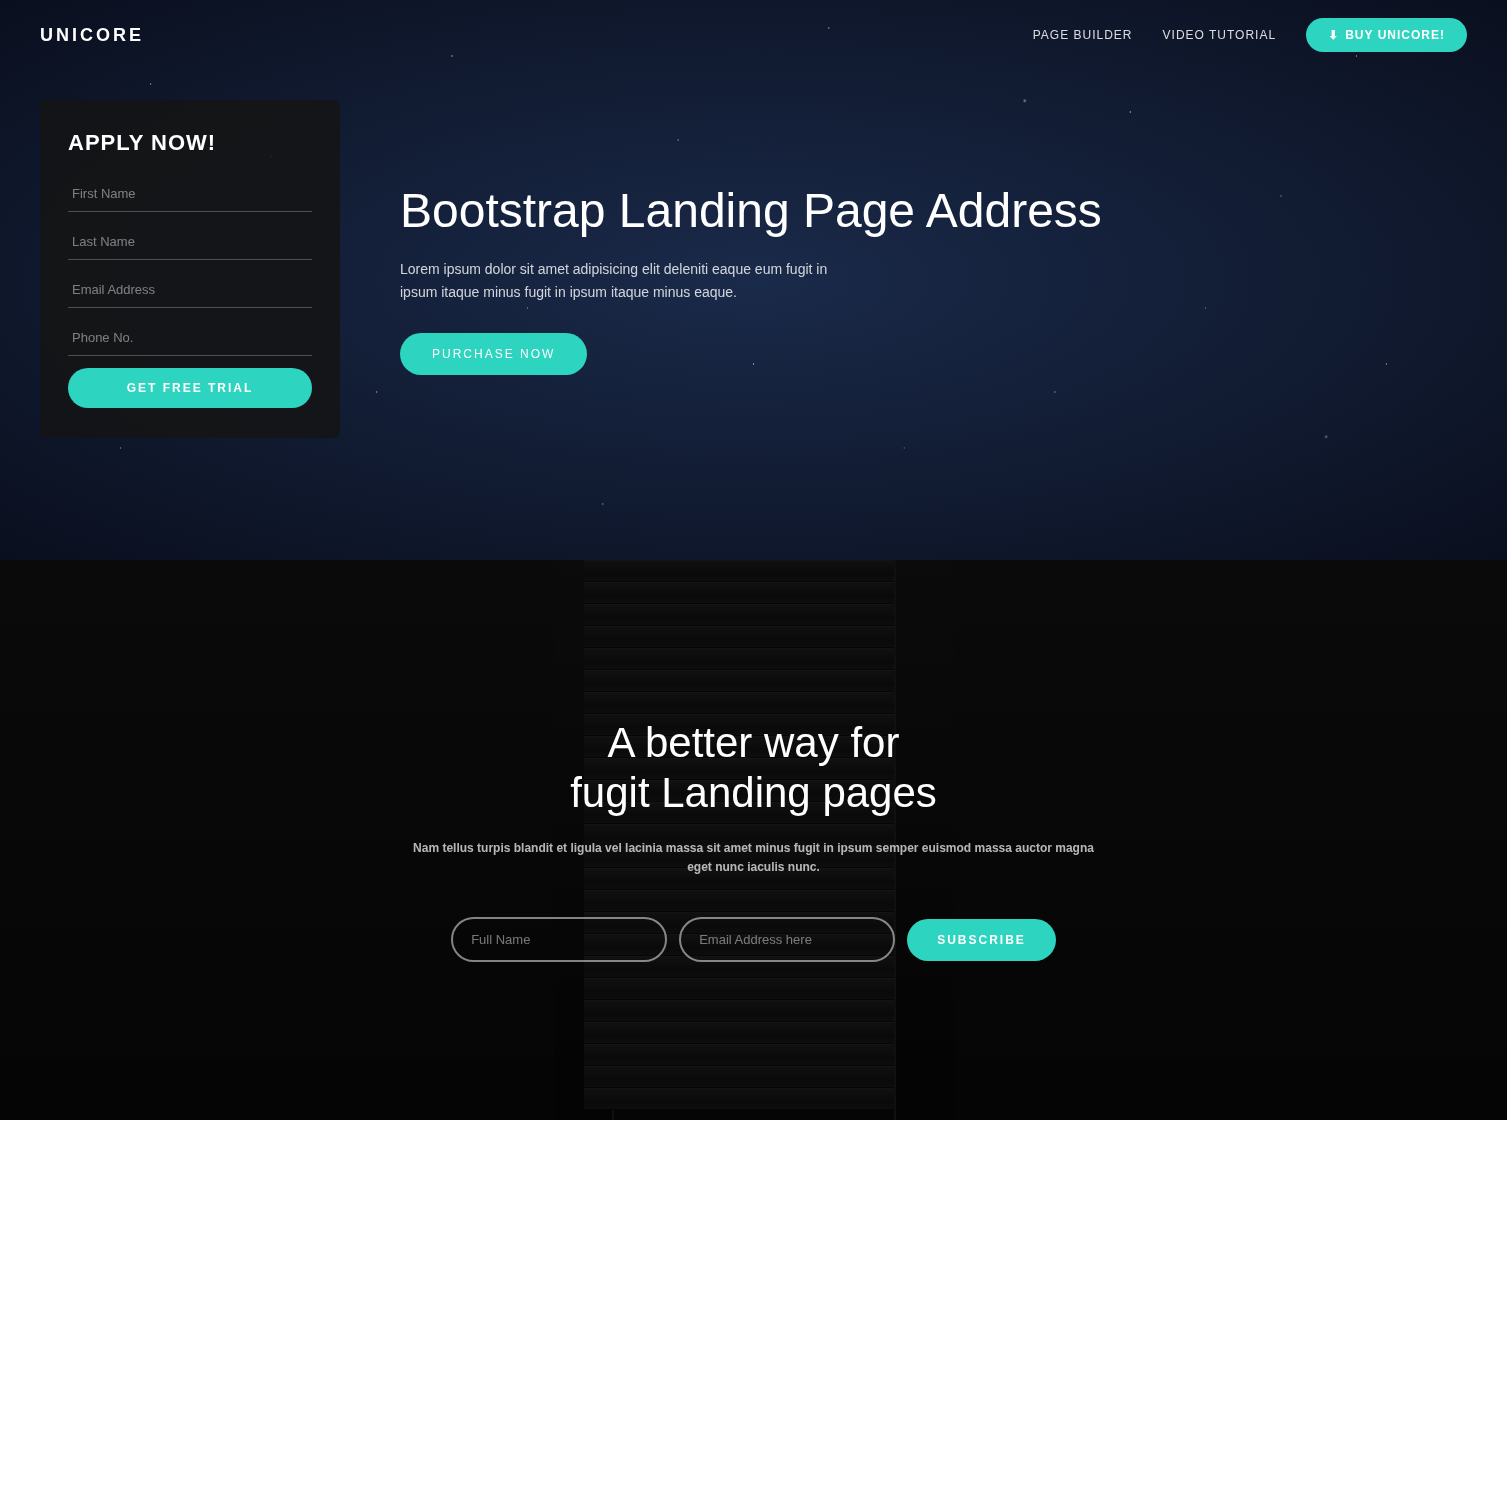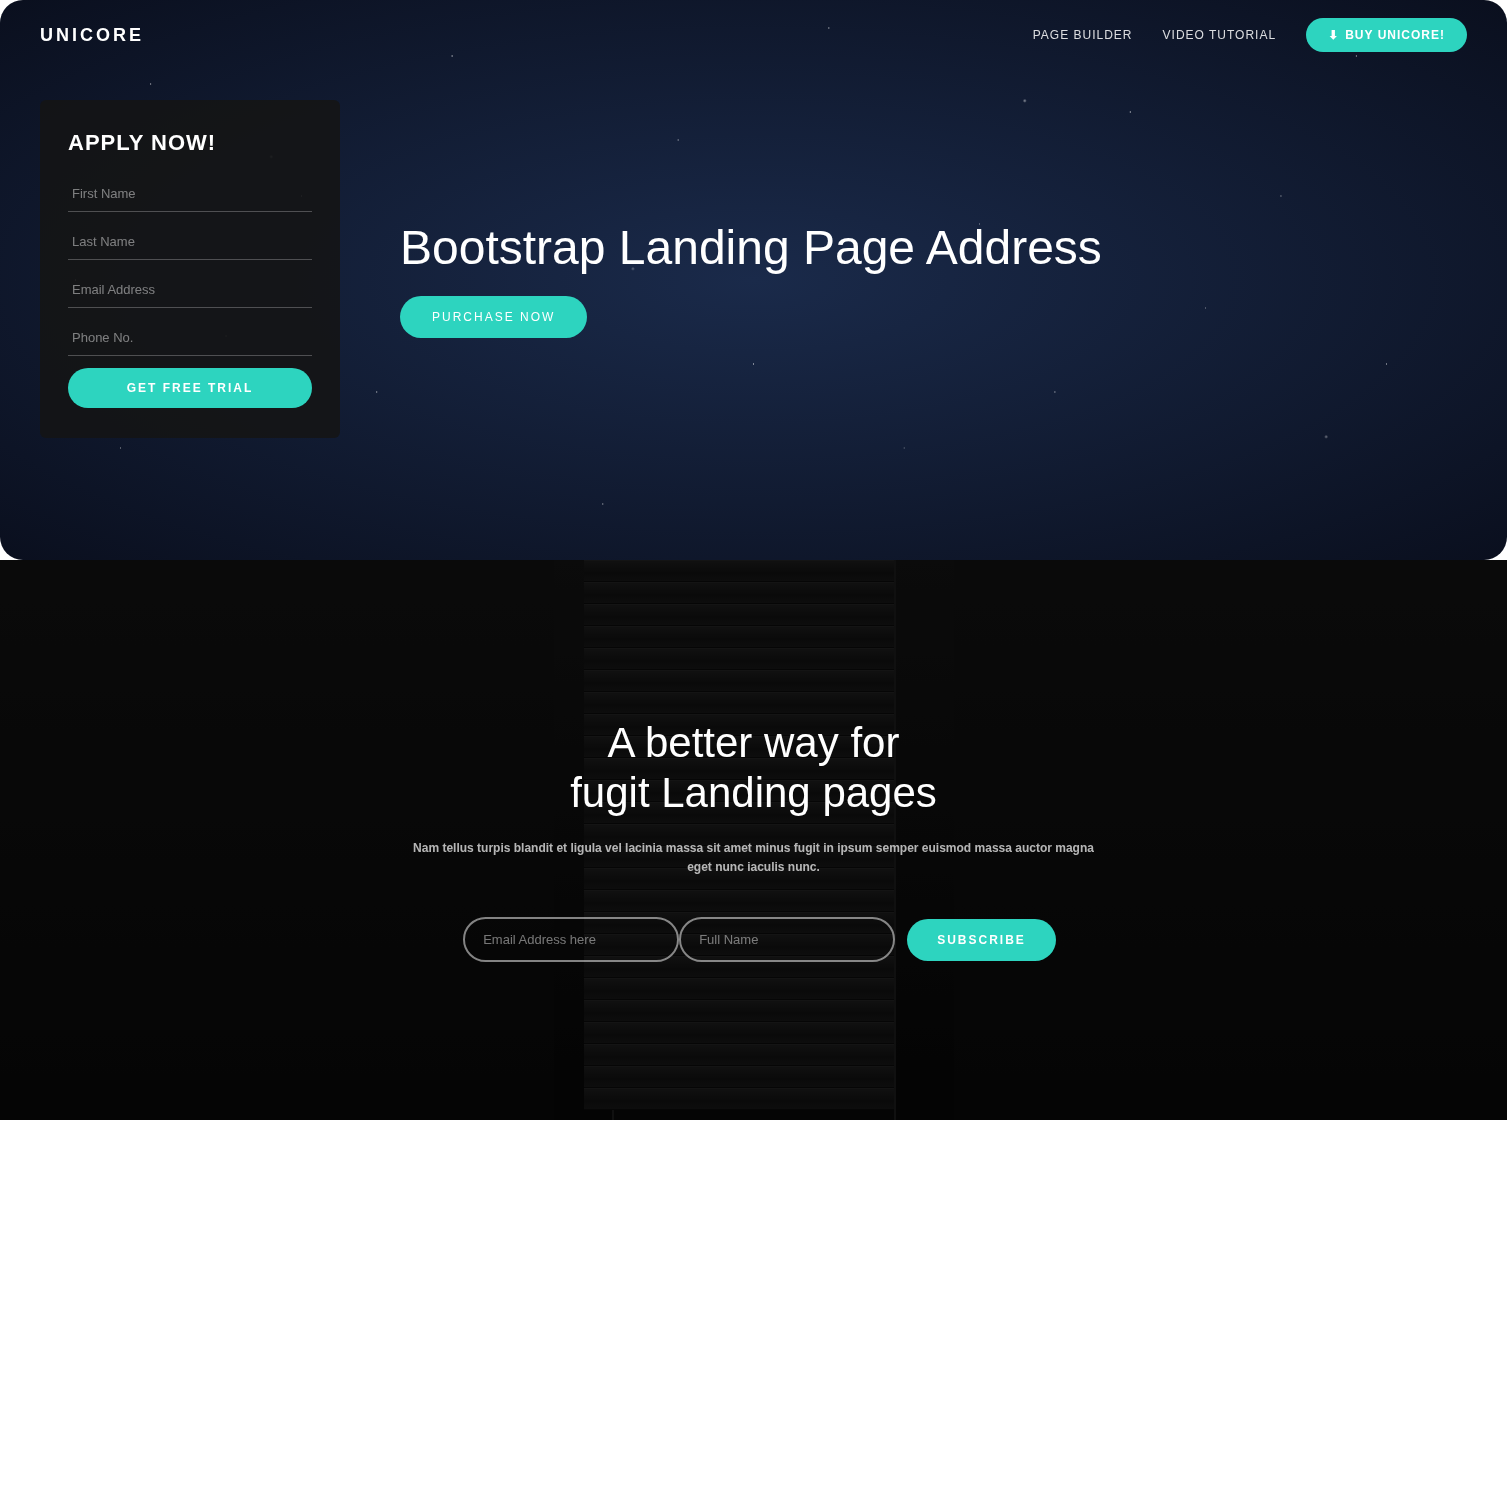--- a/index.html
+++ b/index.html
@@ -6,21 +6,20 @@
     body { font-family: 'Arial', sans-serif; overflow-x: hidden; }
 
     
     .hero {
       position: relative;
       width: 100%;
       min-height: 560px;
       background: #0a1628;
       background-image: radial-gradient(ellipse at center, #1a2a4a 0%, #0a0f1e 100%);
       overflow: hidden;
-      border-radius: 23px;
     }
 
     
     .hero::before {
       content: '';
       position: absolute;
       inset: 0;
       background-image:
         radial-gradient(1px 1px at 10% 15%, rgba(255,255,255,0.8) 0%, transparent 100%),
         radial-gradient(1px 1px at 20% 35%, rgba(255,255,255,0.6) 0%, transparent 100%),
@@ -331,20 +330,21 @@
       <h2 class="form-card-title">APPLY NOW!</h2>
       <input class="form-input" type="text" placeholder="First Name" style="">
       <input class="form-input" type="text" placeholder="Last Name" style="">
       <input class="form-input" type="email" placeholder="Email Address" style="">
       <input class="form-input" type="tel" placeholder="Phone No." style="">
       <button class="form-submit-btn">GET FREE TRIAL</button>
     </div>
 
     <div class="hero-text">
       <h1 class="hero-heading">Bootstrap Landing Page Address</h1>
+      <p class="hero-para">Lorem ipsum dolor sit amet adipisicing elit deleniti eaque eum fugit in ipsum itaque minus fugit in ipsum itaque minus eaque.</p>
       <button class="hero-purchase-btn">PURCHASE NOW</button>
     </div>
 
   </div>
 </section>
 
 <section class="escalator-section">
 
   <div class="escalator-bg"></div>
   <div class="escalator-visual">
@@ -381,18 +381,18 @@
   <div class="dark-overlay"></div>
 
   <div class="section-content">
     <h2 class="section-heading">
       <span>A better way for</span><br>
       <span>fugit Landing pages</span>
     </h2>
     <p class="section-para">Nam tellus turpis blandit et ligula vel lacinia massa sit amet minus fugit in ipsum semper euismod massa auctor magna eget nunc iaculis nunc.</p>
 
     <div class="subscribe-row">
+      <input class="subscribe-input" type="text" placeholder="Full Name" style="">
       <input class="subscribe-input subscribe-input-email" type="email" placeholder="Email Address here" style="">
-      <input class="subscribe-input" type="text" placeholder="Full Name" style="">
       <button class="subscribe-btn">SUBSCRIBE</button>
     </div>
   </div>
 </section>
 
 </body></html>

